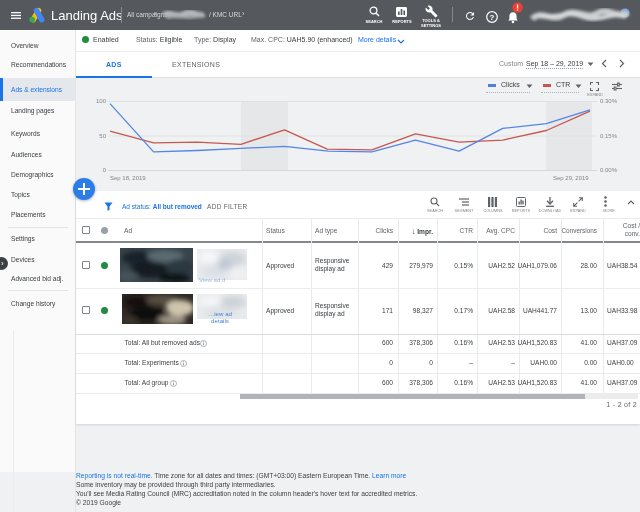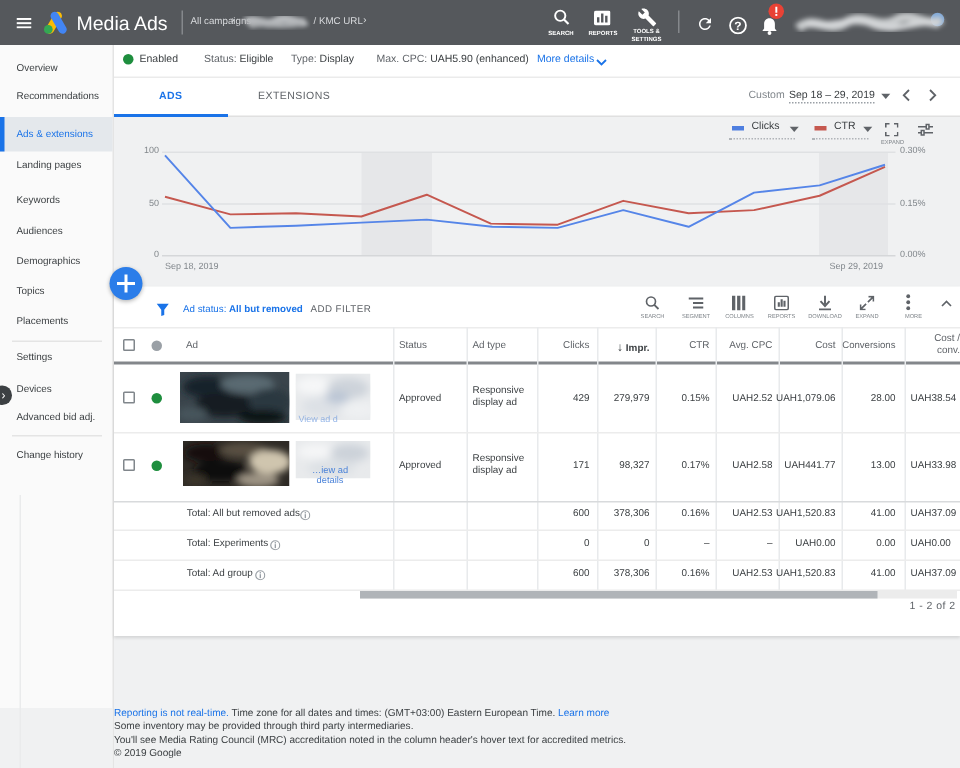--- a/index.html
+++ b/index.html
@@ -17,21 +17,21 @@
       <rect x="0" y="0" width="10" height="1.3" fill="#fff"></rect>
       <rect x="0" y="2.8" width="10" height="1.3" fill="#fff"></rect>
       <rect x="0" y="5.6" width="10" height="1.3" fill="#fff"></rect>
     </svg>
 
     <svg class="abs" style="left:29px;top:7px;" width="17" height="16" viewBox="0 0 17 16">
       <rect x="-1.2" y="5.2" width="16" height="5.6" rx="2.8" fill="#fbbc04" transform="rotate(-60 7 8)"></rect>
       <rect x="2.2" y="5.2" width="16" height="5.6" rx="2.8" fill="#4285f4" transform="rotate(60 10 8)"></rect>
       <circle cx="3.2" cy="12.6" r="2.9" fill="#34a853"></circle>
     </svg>
-    <div class="abs" style="left:51px;top:8px;font-size:13px;color:#fff;">Media Ads</div>
+    <div class="abs" style="left:51px;top:8px;font-size:13px;color:#fff;">Landing Ads</div>
     <div class="abs" style="left:121px;top:7px;width:1px;height:16px;background:#85888c;"></div>
     <div class="abs" style="left:127px;top:11px;font-size:6.5px;color:#d8dadd;">All campaigns</div>
     <div class="abs" style="left:154px;top:10px;font-size:7px;color:#d8dadd;">›</div>
 
     <svg class="abs" style="left:161px;top:6px;" width="46px" height="18" viewBox="0 0 48 18">
       <defs>
           <filter id="bl1" x="-30%" y="-30%" width="160%" height="160%">
             <feGaussianBlur stdDeviation="1.5"></feGaussianBlur>
           </filter>
         </defs>

